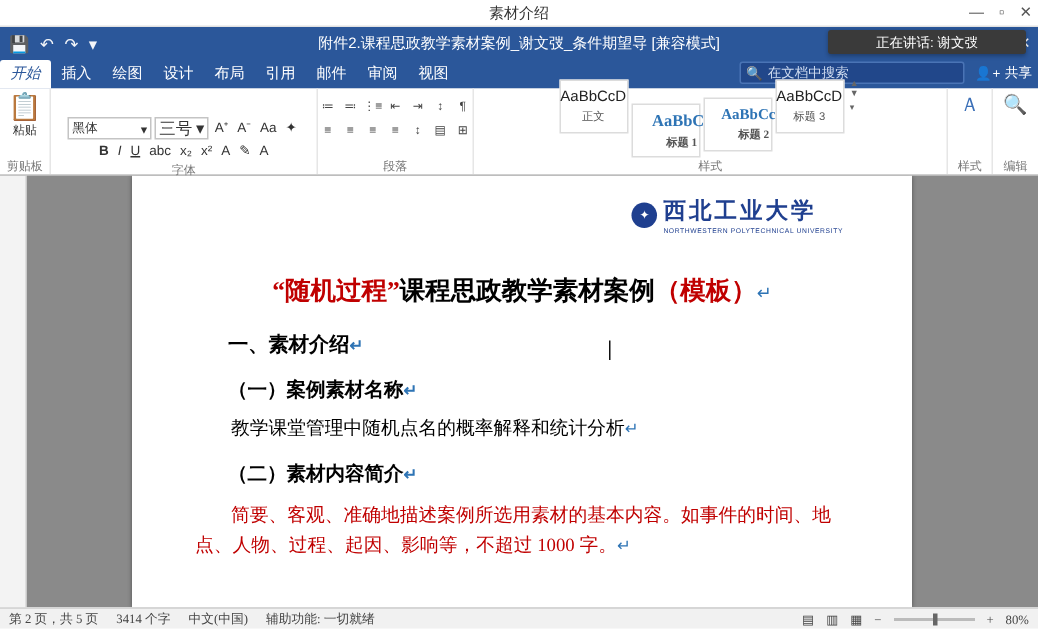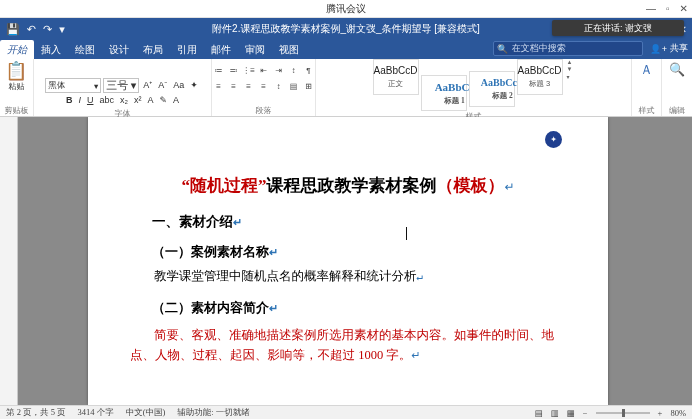--- a/index.html
+++ b/index.html
@@ -80,21 +80,21 @@
   }
   .mini { font-size:9px; padding:0 2px; line-height:15px; }
   .mini.b { font-weight:bold; }
   .mini.i { font-style:italic; }
   .mini.u { text-decoration:underline; }
 
   .para-grp { width:104px; padding-top:3px; }
   .para-row { display:flex; align-items:center; gap:2px; height:16px; }
   .pic { width:13px; height:13px; border:1px solid transparent; display:flex; align-items:center; justify-content:center; font-size:8px; color:#444; }
 
-  .styles-grp { flex:1; padding-top:0; }
+  .styles-grp { flex:1; padding-top:10px;justify-content:flex-end; }
   .styles-row { display:flex; align-items:flex-start; gap:2px; }
   .style-chip {
     width:46px; height:36px; border:1px solid #dcdcdc; background:#fff;
     display:flex; flex-direction:column; align-items:center; justify-content:center;
   }
   .style-chip .big { font-size:10px; color:#222; }
   .style-chip .nm { font-size:7.5px; color:#555; margin-top:3px; }
   .style-chip.h1 .big { color:#2e74b5; font-weight:bold; font-size:11px; }
   .style-chip.h2 .big { color:#2e74b5; font-size:10px; }
   .style-nav { display:flex; flex-direction:column; justify-content:center; gap:1px; font-size:6px; color:#666; padding:0 2px; }
@@ -125,42 +125,42 @@
   .doc-title .blk { color:#000; }
   .doc-title .pilcrow { color:#2e74b5; font-weight:normal; font-size:12px; }
 
   .h1 { margin-top:16px; font-family:"Liberation Serif", serif; font-size:13.5px; font-weight:bold; color:#000; text-indent:22px; }
   .h2 { margin-top:12px; font-family:"Liberation Serif", serif; font-size:13px; font-weight:bold; color:#000; text-indent:22px; }
   .p-red {
     margin-top:9px; font-family:"Liberation Serif", serif; font-size:12.5px;
     color:#c00000; line-height:1.55; text-indent:24px;
   }
   .p-black {
-    margin-top:7px; font-family:Liberation Mono, monospace; font-size:12.5px;
+    margin-top:7px; font-family:Liberation Serif, serif; font-size:12.5px;
     color:#000; line-height:1.55; text-indent:24px;
   }
   .pilc { color:#2e74b5; font-size:11px; }
   .caret { position:absolute; left:318px; top:110px; width:1px; height:13px; background:#111; }
 
   
   .status {
     position:absolute; left:0; right:0; bottom:0; height:14px; background:#f1f1f1;
     border-top:1px solid #d6d6d6; display:flex; align-items:center;
     font-size:8.5px; color:#444; gap:12px; padding:0 6px;font-family:Liberation Serif, serif;
   }
   .status .right { margin-left:auto; display:flex; align-items:center; gap:8px; }
   .zoom-track { width:54px; height:2px; background:#bbb; position:relative; }
   .zoom-thumb { position:absolute; left:26px; top:-3px; width:3px; height:8px; background:#666; }
   .sc { display:flex; align-items:center; gap:2px; }
 </style>
 </head>
 <body>
 
 <div class="meet-bar">
-  <span class="title">腾讯会议</span>
+  <span class="title">素材介绍</span>
   <div class="wbtns">
     <span>—</span>
     <span>▫</span>
     <span>✕</span>
   </div>
 </div>
 
 <div class="word-title">
   <div class="qat">
     <span class="ic">💾</span>
@@ -296,20 +296,24 @@
     <div class="grp-label">编辑</div>
   </div>
 </div>
 
 <div class="doc-wrap">
   <div class="ruler-left"></div>
 
   <div class="page">
     <div class="logo">
       <div class="logo-mark">✦</div>
+      <div>
+        <div class="logo-text">西北工业大学</div>
+        <div class="logo-sub">NORTHWESTERN POLYTECHNICAL UNIVERSITY</div>
+      </div>
     </div>
 
     <div class="doc-title">
       <span>“随机过程”</span><span class="blk">课程思政教学素材案例</span><span>（模板）</span><span class="pilcrow">↵</span>
     </div>
 
     <div class="h1"><span>一、素材介绍</span><span class="pilc">↵</span></div>
 
     <div class="h2"><span>（一）案例素材名称</span><span class="pilc">↵</span></div>
 

